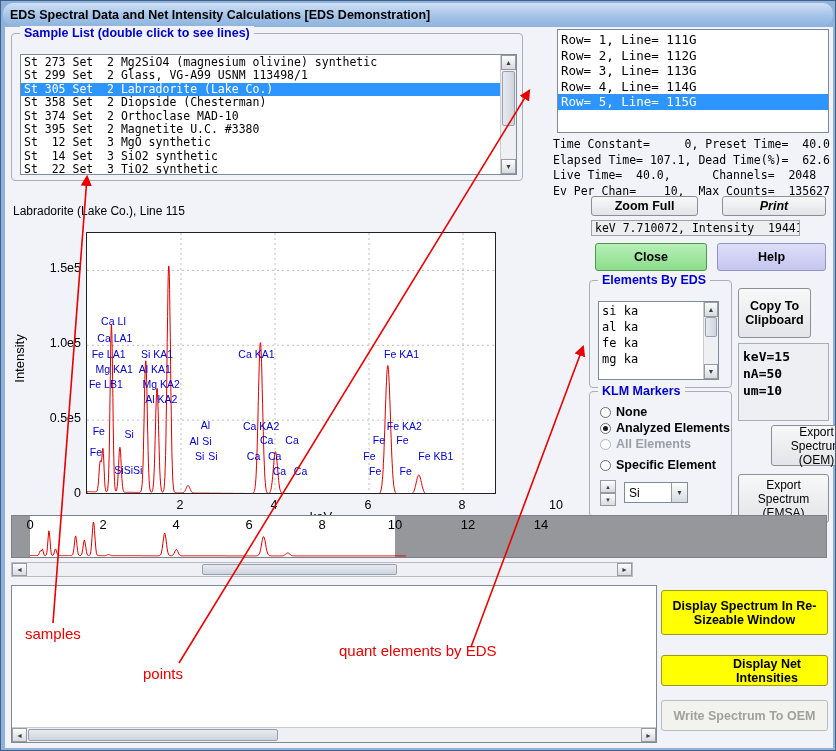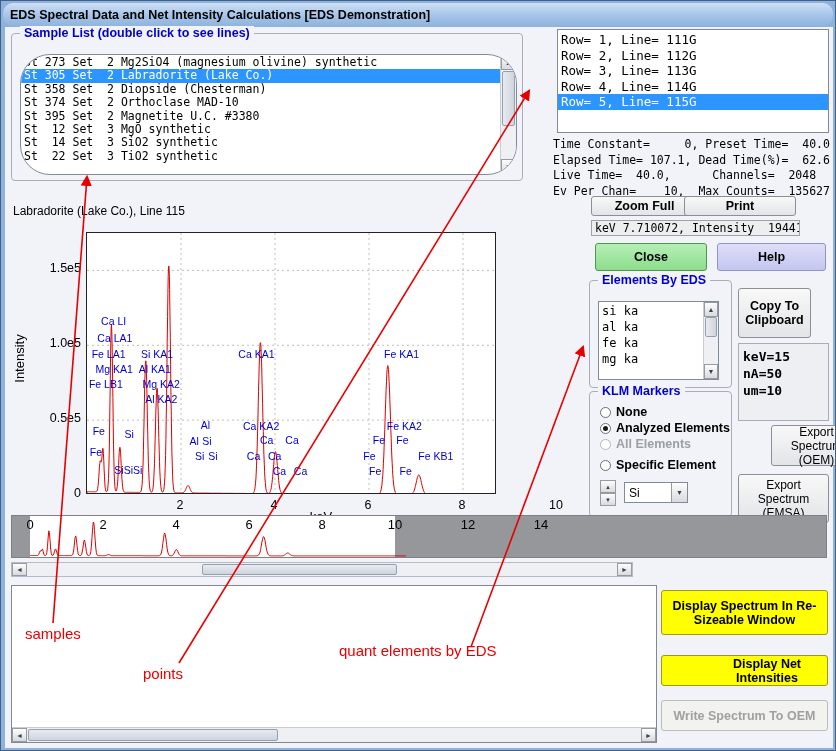--- a/index.html
+++ b/index.html
@@ -70,23 +70,24 @@
 <body>
 
 <div id="window">
   <div id="titlebar">
     <span>EDS Spectral Data and Net Intensity Calculations [EDS Demonstration]</span>
   </div>
   <div id="client"></div>
 
   <div class="group" style="left:10px;top:32px;width:512px;height:148px;">
     <span class="glabel">Sample List (double click to see lines)</span>
-    <div class="listbox" style="left:8px;top:20px;width:497px;height:121px;border-radius:30px;">
+    <div class="listbox" style="left:8px;top:20px;width:497px;height:121px;">
       <div id="sample-rows">
           <div class="lrow">St 273 Set  2 Mg2SiO4 (magnesium olivine) synthetic</div>
+          <div class="lrow">St 299 Set  2 Glass, VG-A99 USNM 113498/1</div>
           <div class="lrow sel">St 305 Set  2 Labradorite (Lake Co.)</div>
           <div class="lrow">St 358 Set  2 Diopside (Chesterman)</div>
           <div class="lrow">St 374 Set  2 Orthoclase MAD-10</div>
           <div class="lrow">St 395 Set  2 Magnetite U.C. #3380</div>
           <div class="lrow">St  12 Set  3 MgO synthetic</div>
           <div class="lrow">St  14 Set  3 SiO2 synthetic</div>
           <div class="lrow">St  22 Set  3 TiO2 synthetic</div>
         </div>
       <div class="vscroll">
         <div class="sbtn up">▲</div>
@@ -107,21 +108,21 @@
   </div>
 
   <div id="acq-info">
       <div class="info-line">Time Constant=     0, Preset Time=  40.0</div>
       <div class="info-line">Elapsed Time= 107.1, Dead Time(%)=  62.6</div>
       <div class="info-line">Live Time=  40.0,      Channels=  2048</div>
       <div class="info-line">Ev Per Chan=    10,  Max Counts=  135627</div>
     </div>
 
   <div class="btn" style="left:590px;top:195px;width:107px;height:20px;">Zoom Full</div>
-  <div class="btn" style="left:683px;top:195px;width:112px;height:20px;">Print</div>
+  <div class="btn" style="left:721px;top:195px;width:104px;height:20px;font-style:italic;">Print</div>
 
   <div id="readout">keV 7.710072, Intensity  194411.</div>
 
   <div class="btn" id="close-btn" style="left:594px;top:242px;width:112px;height:28px;">Close</div>
   <div class="btn" id="help-btn" style="left:716px;top:242px;width:109px;height:28px;">Help</div>
 
   <div class="group" style="left:588px;top:279px;width:143px;height:108px;">
     <span class="glabel">Elements By EDS</span>
     <div class="listbox" style="left:8px;top:20px;width:121px;height:79px;">
       <div id="eds-rows">

